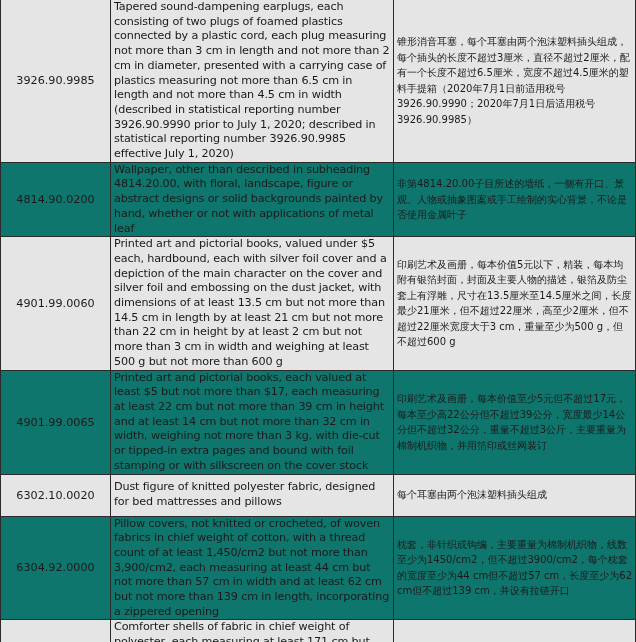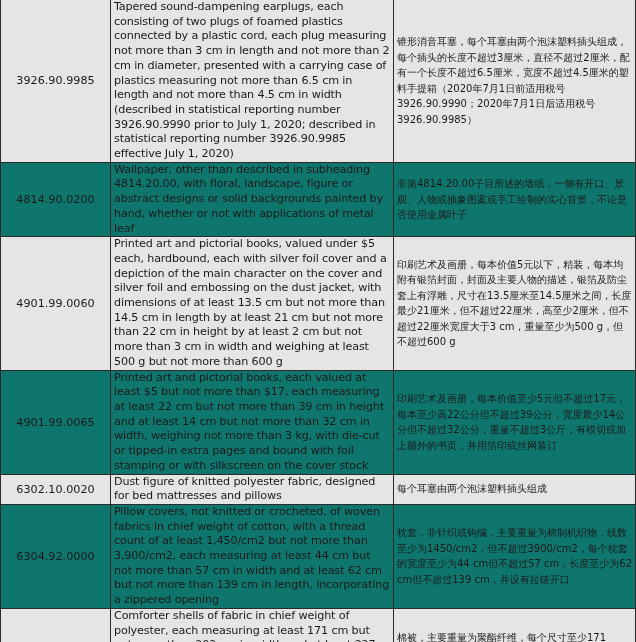--- a/index.html
+++ b/index.html
@@ -40,23 +40,23 @@
       <td class="c-zh">非第4814.20.00子目所述的墙纸，一侧有开口、景观、人物或抽象图案或手工绘制的实心背景，不论是否使用金属叶子</td>
     </tr>
     <tr class="plain" style="height:125px">
       <td class="c-code">4901.99.0060</td>
       <td class="c-en">Printed art and pictorial books, valued under $5 each, hardbound, each with silver foil cover and a depiction of the main character on the cover and silver foil and embossing on the dust jacket, with dimensions of at least 13.5 cm but not more than 14.5 cm in length by at least 21 cm but not more than 22 cm in height by at least 2 cm but not more than 3 cm in width and weighing at least 500 g but not more than 600 g</td>
       <td class="c-zh">印刷艺术及画册，每本价值5元以下，精装，每本均附有银箔封面，封面及主要人物的描述，银箔及防尘套上有浮雕，尺寸在13.5厘米至14.5厘米之间，长度最少21厘米，但不超过22厘米，高至少2厘米，但不超过22厘米宽度大于3 cm，重量至少为500 g，但不超过600 g</td>
     </tr>
     <tr class="shade" style="height:101px">
       <td class="c-code">4901.99.0065</td>
       <td class="c-en">Printed art and pictorial books, each valued at least $5 but not more than $17, each measuring at least 22 cm but not more than 39 cm in height and at least 14 cm but not more than 32 cm in width, weighing not more than 3 kg, with die-cut or tipped-in extra pages and bound with foil stamping or with silkscreen on the cover stock</td>
-      <td class="c-zh">印刷艺术及画册，每本价值至少5元但不超过17元，每本至少高22公分但不超过39公分，宽度最少14公分但不超过32公分，重量不超过3公斤，有模切或加上额外的书页，并用箔印或丝网装订</td>
+      <td class="c-zh">印刷艺术及画册，每本价值至少5元但不超过17元，每本至少高22公分但不超过39公分，宽度最少14公分但不超过32公分，重量不超过3公斤，主要重量为棉制机织物，并用箔印或丝网装订</td>
     </tr>
-    <tr class="plain" style="height:30px">
+    <tr class="plain" style="height:42px">
       <td class="c-code">6302.10.0020</td>
       <td class="c-en">Dust figure of knitted polyester fabric, designed for bed mattresses and pillows</td>
       <td class="c-zh">每个耳塞由两个泡沫塑料插头组成</td>
     </tr>
     <tr class="shade" style="height:88px">
       <td class="c-code">6304.92.0000</td>
       <td class="c-en">Pillow covers, not knitted or crocheted, of woven fabrics in chief weight of cotton, with a thread count of at least 1,450/cm2 but not more than 3,900/cm2, each measuring at least 44 cm but not more than 57 cm in width and at least 62 cm but not more than 139 cm in length, incorporating a zippered opening</td>
       <td class="c-zh">枕套，非针织或钩编，主要重量为棉制机织物，线数至少为1450/cm2，但不超过3900/cm2，每个枕套的宽度至少为44 cm但不超过57 cm，长度至少为62 cm但不超过139 cm，并设有拉链开口</td>
     </tr>
     <tr class="plain" style="height:73px">

